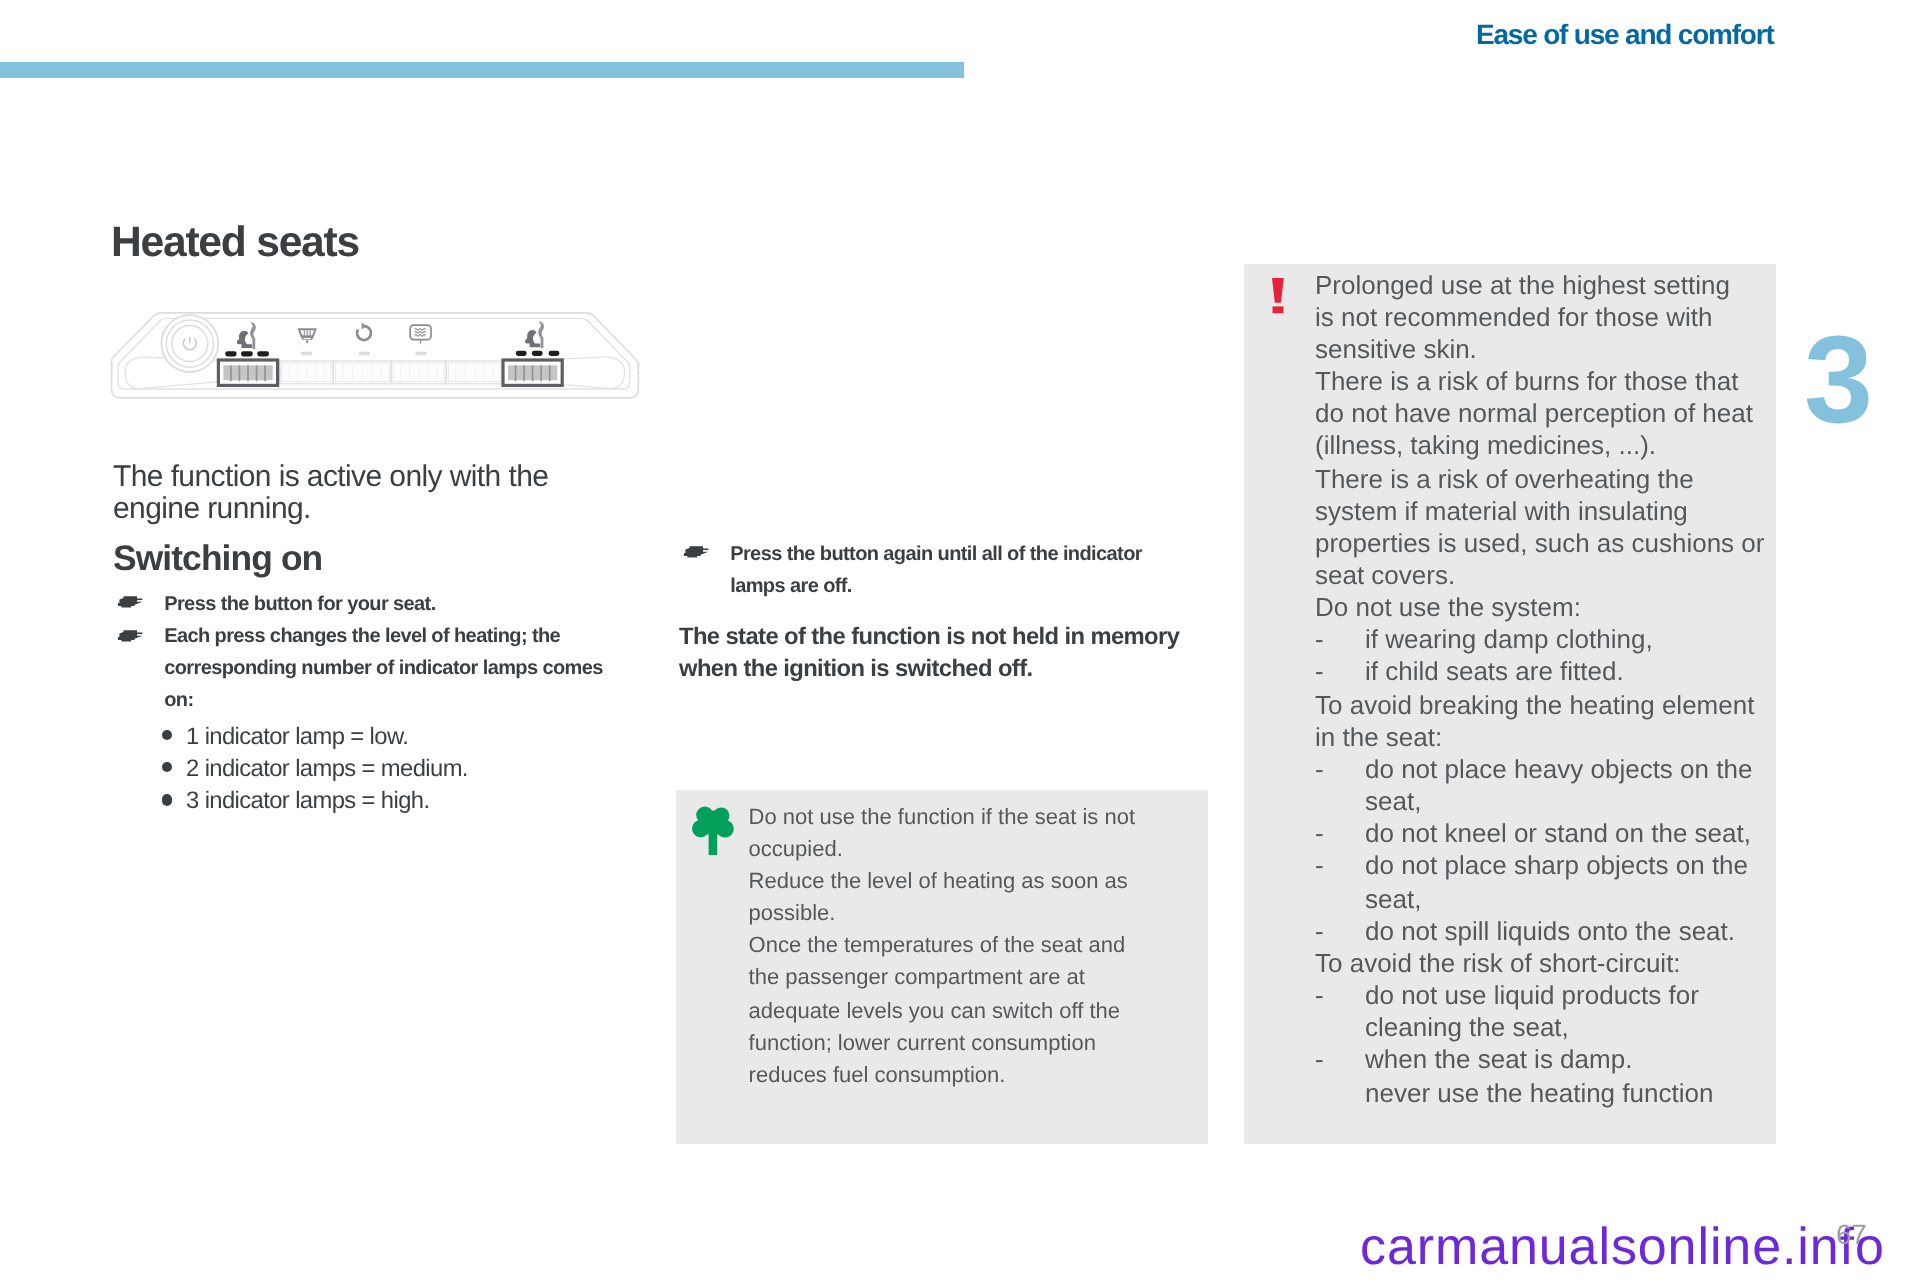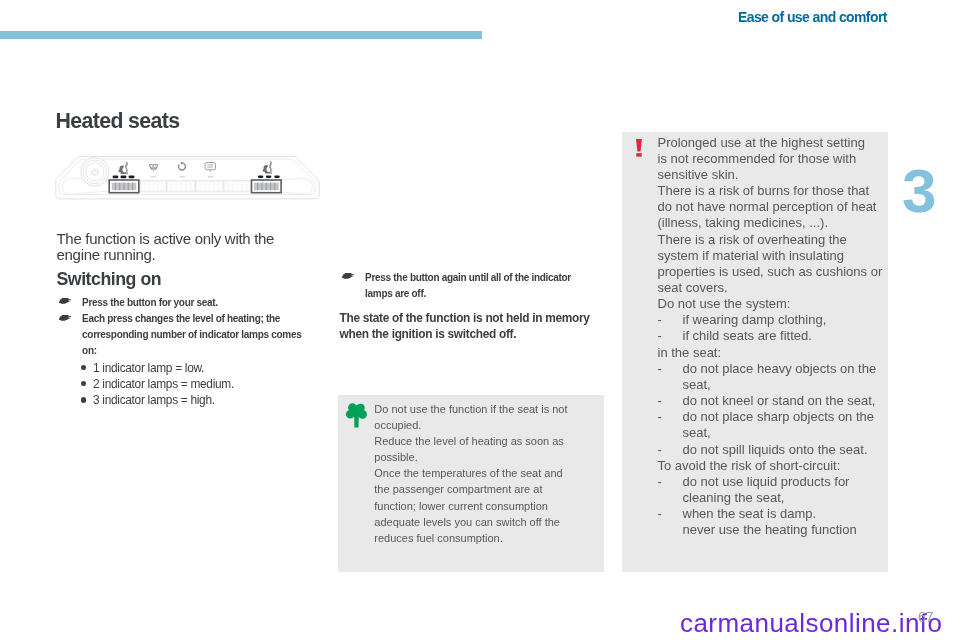--- a/index.html
+++ b/index.html
@@ -254,22 +254,22 @@
           <span class="ln">Do not use the function if the seat is not</span>
           <span class="ln">occupied.</span>
         </div>
         <div>
           <span class="ln">Reduce the level of heating as soon as</span>
           <span class="ln">possible.</span>
         </div>
         <div>
           <span class="ln">Once the temperatures of the seat and</span>
           <span class="ln">the passenger compartment are at</span>
+          <span class="ln">adequate levels you can switch off the</span>
           <span class="ln">function; lower current consumption</span>
-          <span class="ln">adequate levels you can switch off the</span>
           <span class="ln">reduces fuel consumption.</span>
         </div>
       </div>
   </div>
 
   <div class="warn">
     <div class="ico"><svg viewBox="0 0 6 18" width="6" height="18">
           <g fill="#e5233c">
             <path d="M0 0 H5.9 L4.5 12.4 H1.4 Z"></path>
             <rect x="0.25" y="14.2" width="5.5" height="3.4"></rect>
@@ -297,20 +297,21 @@
         </div>
         <div class="dash">
           <span class="d">-</span>
           <span class="ln">if wearing damp clothing,</span>
         </div>
         <div class="dash">
           <span class="d">-</span>
           <span class="ln">if child seats are fitted.</span>
         </div>
         <div>
+          <span class="ln">To avoid breaking the heating element</span>
           <span class="ln">in the seat:</span>
         </div>
         <div class="dash">
           <span class="d">-</span>
           <span class="ln">do not place heavy objects on the</span>
           <span class="ln">seat,</span>
         </div>
         <div class="dash">
           <span class="d">-</span>
           <span class="ln">do not kneel or stand on the seat,</span>

